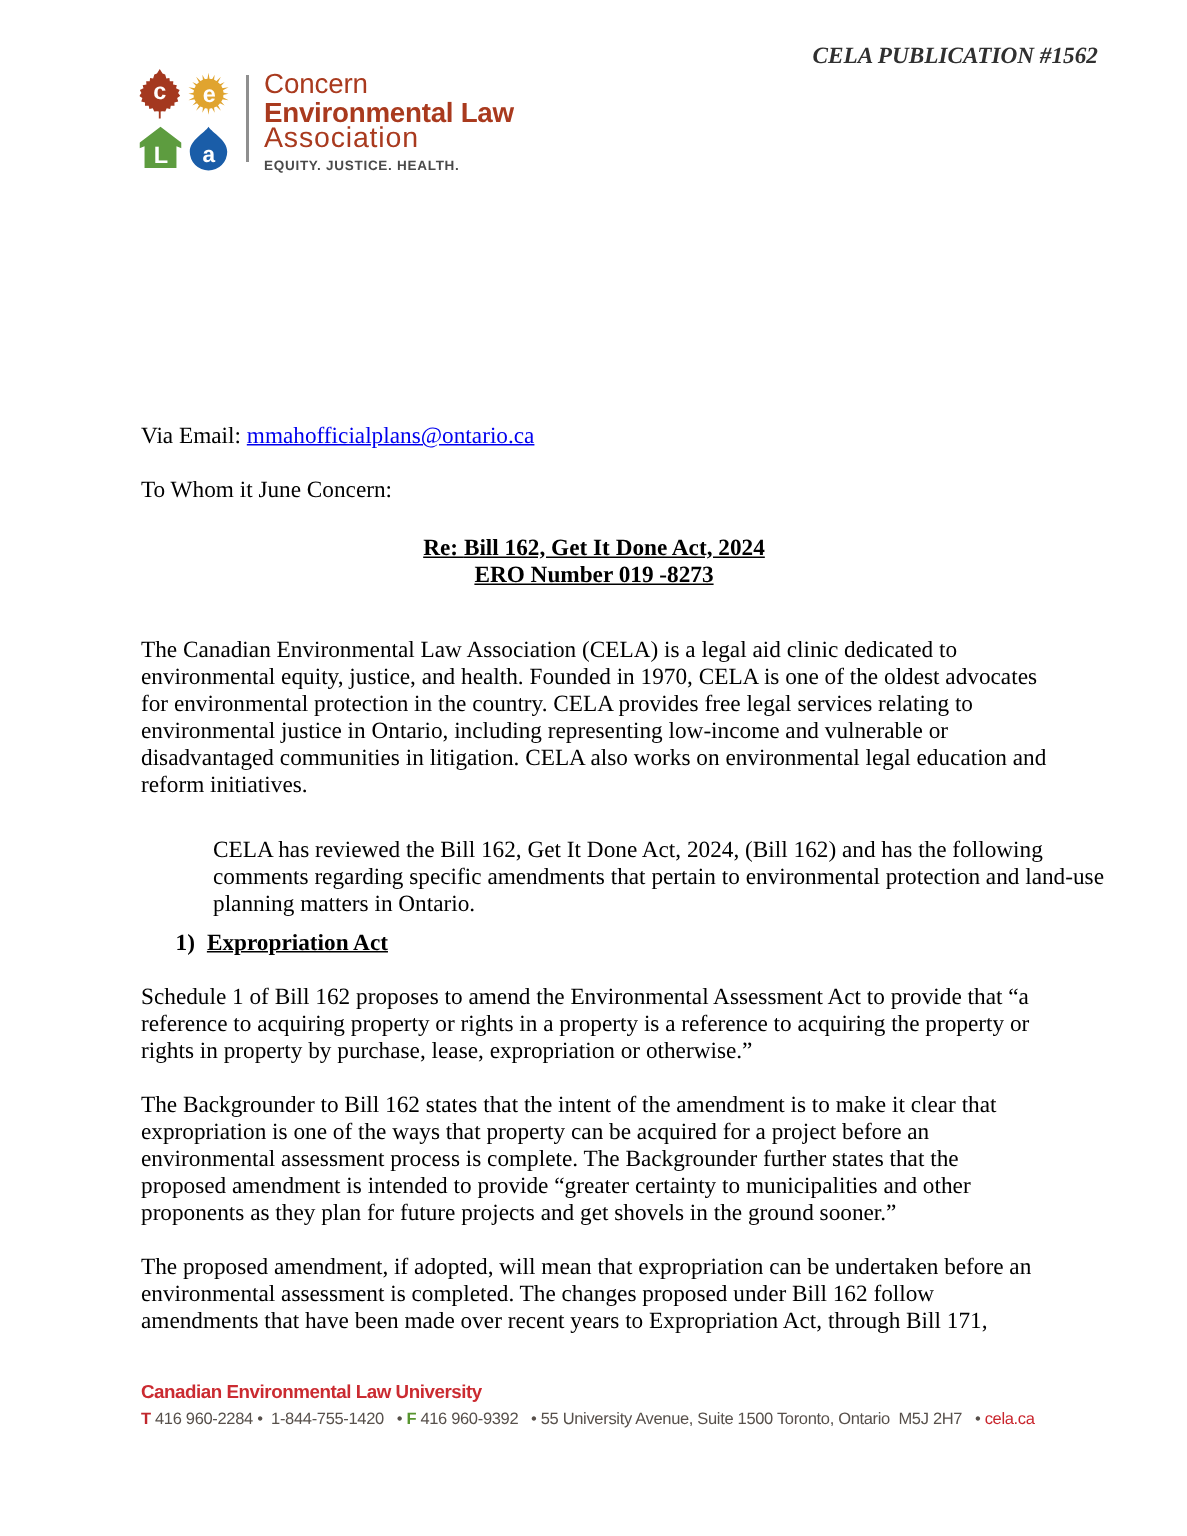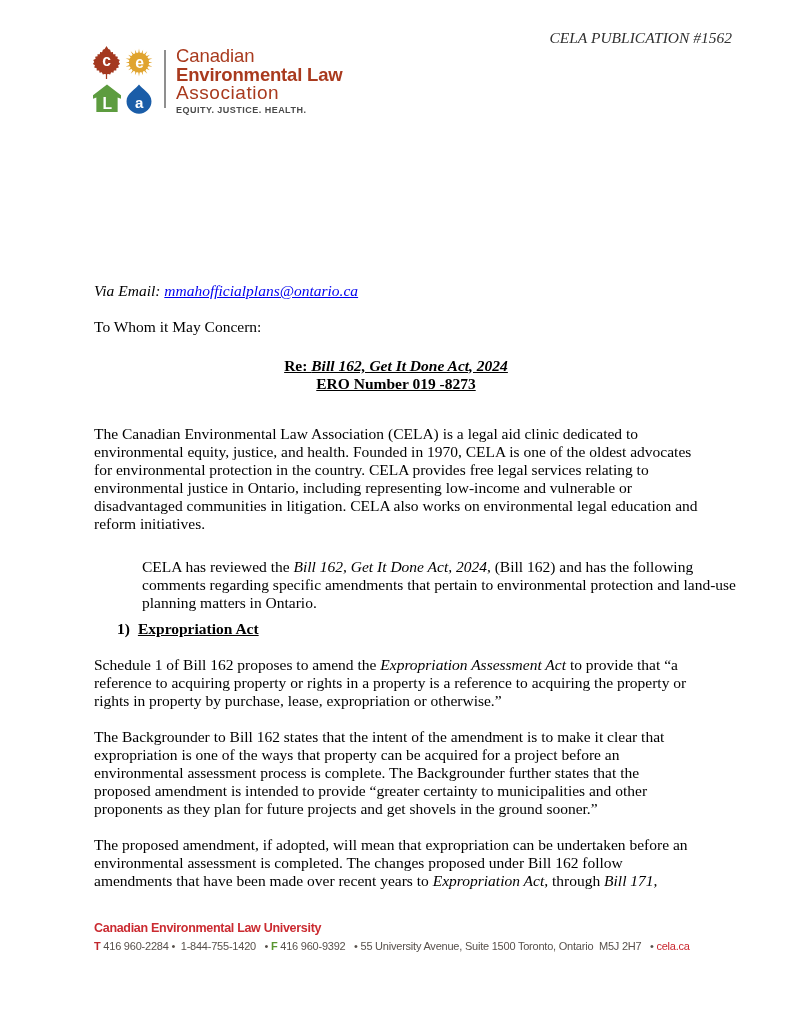--- a/index.html
+++ b/index.html
@@ -1,25 +1,25 @@
 <!DOCTYPE html>
 <html><head>
 <meta charset="utf-8">
 <style>
 html,body{margin:0;padding:0;background:#fff;}
 #page{position:relative;width:791px;height:1024px;background:#fff;overflow:hidden;
   font-family:"Liberation Serif",serif;font-size:15.5px;line-height:18px;color:#000;}
 .abs{position:absolute;}
 .body{left:94px;width:604px;}
-.pub{top:28.8px;right:59px;font-weight:normal;font-style:italic;color:#303030;}
+.pub{top:28.8px;right:59px;font-weight:bold;font-style:italic;color:#303030;}
 .ttl{font-family:"Liberation Sans",sans-serif;color:#a93a1e;line-height:18px;}
 .lnk{color:#0000ee;text-decoration:underline;}
 .ctr{text-align:center;}
 .b{font-weight:bold;}
-.i{font-style:italic;}
+.i{}
 .u{text-decoration:underline;}
 .ftr{font-family:"Liberation Sans",sans-serif;}
 </style>
 </head>
 <body>
 <div id="page">
   <div class="abs pub">CELA PUBLICATION #1562</div>
 
   <svg class="abs" style="left:93px;top:45px;" width="27" height="35" viewBox="0 0 100 130">
     <path fill="#a4381f" d="M50.0,4.0 L56.9,14.7 L63.4,17.4 L66.4,27.2 L73.9,25.9 L74.9,34.2 L83.6,33.9 L83.0,41.8 L92.3,43.7 L90.3,51.2 L99.3,55.9 L95.4,63.0 L101.0,70.3 L93.1,75.6 L95.7,83.9 L86.4,86.4 L86.5,94.6 L77.4,94.7 L75.7,102.9 L67.3,101.0 L63.6,109.2 L56.5,108.1 L52.3,109.0 L52.3,126.0 L47.7,126.0 L47.7,109.0 L43.5,108.1 L36.4,109.2 L32.7,101.0 L24.3,102.9 L22.6,94.7 L13.5,94.6 L13.6,86.4 L4.3,83.9 L6.9,75.6 L-1.0,70.3 L4.6,63.0 L0.7,55.9 L9.7,51.2 L7.7,43.7 L17.0,41.8 L16.4,33.9 L25.1,34.2 L26.1,25.9 L33.6,27.2 L36.6,17.4 L43.1,14.7 Z"></path>
@@ -33,48 +33,48 @@
   <svg class="abs" style="left:92.5px;top:83.5px;" width="28" height="28" viewBox="0 0 100 100">
     <polygon fill="#5d9c3f" points="50,2 100,40 100,53 88,48 88,100 12,100 12,48 0,53 0,40"></polygon>
     <text x="51" y="88" font-family="Liberation Sans" font-weight="bold" font-size="56" fill="#fff" text-anchor="middle">L</text>
   </svg>
   <svg class="abs" style="left:125.5px;top:83.5px;" width="26" height="30" viewBox="0 0 100 115">
     <path fill="#1a5da8" d="M50,2 C60,18 98,36 98,66 A48,48 0 1,1 2,66 C2,36 40,18 50,2 Z"></path>
     <text x="51" y="93" font-family="Liberation Sans" font-weight="bold" font-size="58" fill="#fff" text-anchor="middle">a</text>
   </svg>
   <div class="abs" style="left:163.5px;top:50px;width:2px;height:58px;background:#8f8f8f;"></div>
 
-  <div class="abs ttl" style="left:176px;top:46.5px;font-size:18.5px;letter-spacing:-0.1px;">Canadian</div>
+  <div class="abs ttl" style="left:176px;top:46.5px;font-size:18.5px;letter-spacing:-0.1px;">Concern</div>
   <div class="abs ttl b" style="left:176px;top:65.5px;font-size:18.5px;letter-spacing:-0.18px;">Environmental Law</div>
   <div class="abs ttl" style="left:176px;top:83.6px;font-size:19px;letter-spacing:0.55px;">Association</div>
   <div class="abs" style="left:176px;top:103.7px;font-family:Liberation Sans, sans-serif;font-size:9px;font-weight:bold;letter-spacing:0.48px;color:#4a4a4a;line-height:12px;">EQUITY. JUSTICE. HEALTH.</div>
 
 
 
   <div class="abs body" style="top:282.4px;"><span class="i">Via Email: <span class="lnk">mmahofficialplans@ontario.ca</span></span></div>
 
-  <div class="abs body" style="top:318px;">To Whom it May Concern:</div>
+  <div class="abs body" style="top:318px;">To Whom it June Concern:</div>
 
   <div class="abs body ctr" style="top:356.5px;"><span class="b u">Re: <span class="i">Bill 162, Get It Done Act, 2024</span></span><br>
 <span class="b u">ERO Number 019 -8273</span></div>
 
   <div class="abs body" style="top:424.5px;">The Canadian Environmental Law Association (CELA) is a legal aid clinic dedicated to<br>
 environmental equity, justice, and health. Founded in 1970, CELA is one of the oldest advocates<br>
 for environmental protection in the country. CELA provides free legal services relating to<br>
 environmental justice in Ontario, including representing low-income and vulnerable or<br>
 disadvantaged communities in litigation. CELA also works on environmental legal education and<br>
 reform initiatives.</div>
 
   <div class="abs body" style="top:558px;margin-left:48px;">CELA has reviewed the <span class="i">Bill 162, Get It Done Act, 2024</span>, (Bill 162) and has the following<br>
 comments regarding specific amendments that pertain to environmental protection and land-use<br>
 planning matters in Ontario.</div>
 
   <div class="abs body" style="top:620.3px;"><span class="b" style="margin-left:23px;">1)</span><span class="b u" style="margin-left:8px;">Expropriation Act</span></div>
 
-  <div class="abs body" style="top:655.9px;">Schedule 1 of Bill 162 proposes to amend the <span class="i">Expropriation Assessment Act</span> to provide that “a<br>
+  <div class="abs body" style="top:655.9px;">Schedule 1 of Bill 162 proposes to amend the <span class="i">Environmental Assessment Act</span> to provide that “a<br>
 reference to acquiring property or rights in a property is a reference to acquiring the property or<br>
 rights in property by purchase, lease, expropriation or otherwise.”</div>
 
   <div class="abs body" style="top:727.7px;">The Backgrounder to Bill 162 states that the intent of the amendment is to make it clear that<br>
 expropriation is one of the ways that property can be acquired for a project before an<br>
 environmental assessment process is complete. The Backgrounder further states that the<br>
 proposed amendment is intended to provide “greater certainty to municipalities and other<br>
 proponents as they plan for future projects and get shovels in the ground sooner.”</div>
 
   <div class="abs body" style="top:835.5px;">The proposed amendment, if adopted, will mean that expropriation can be undertaken before an<br>

